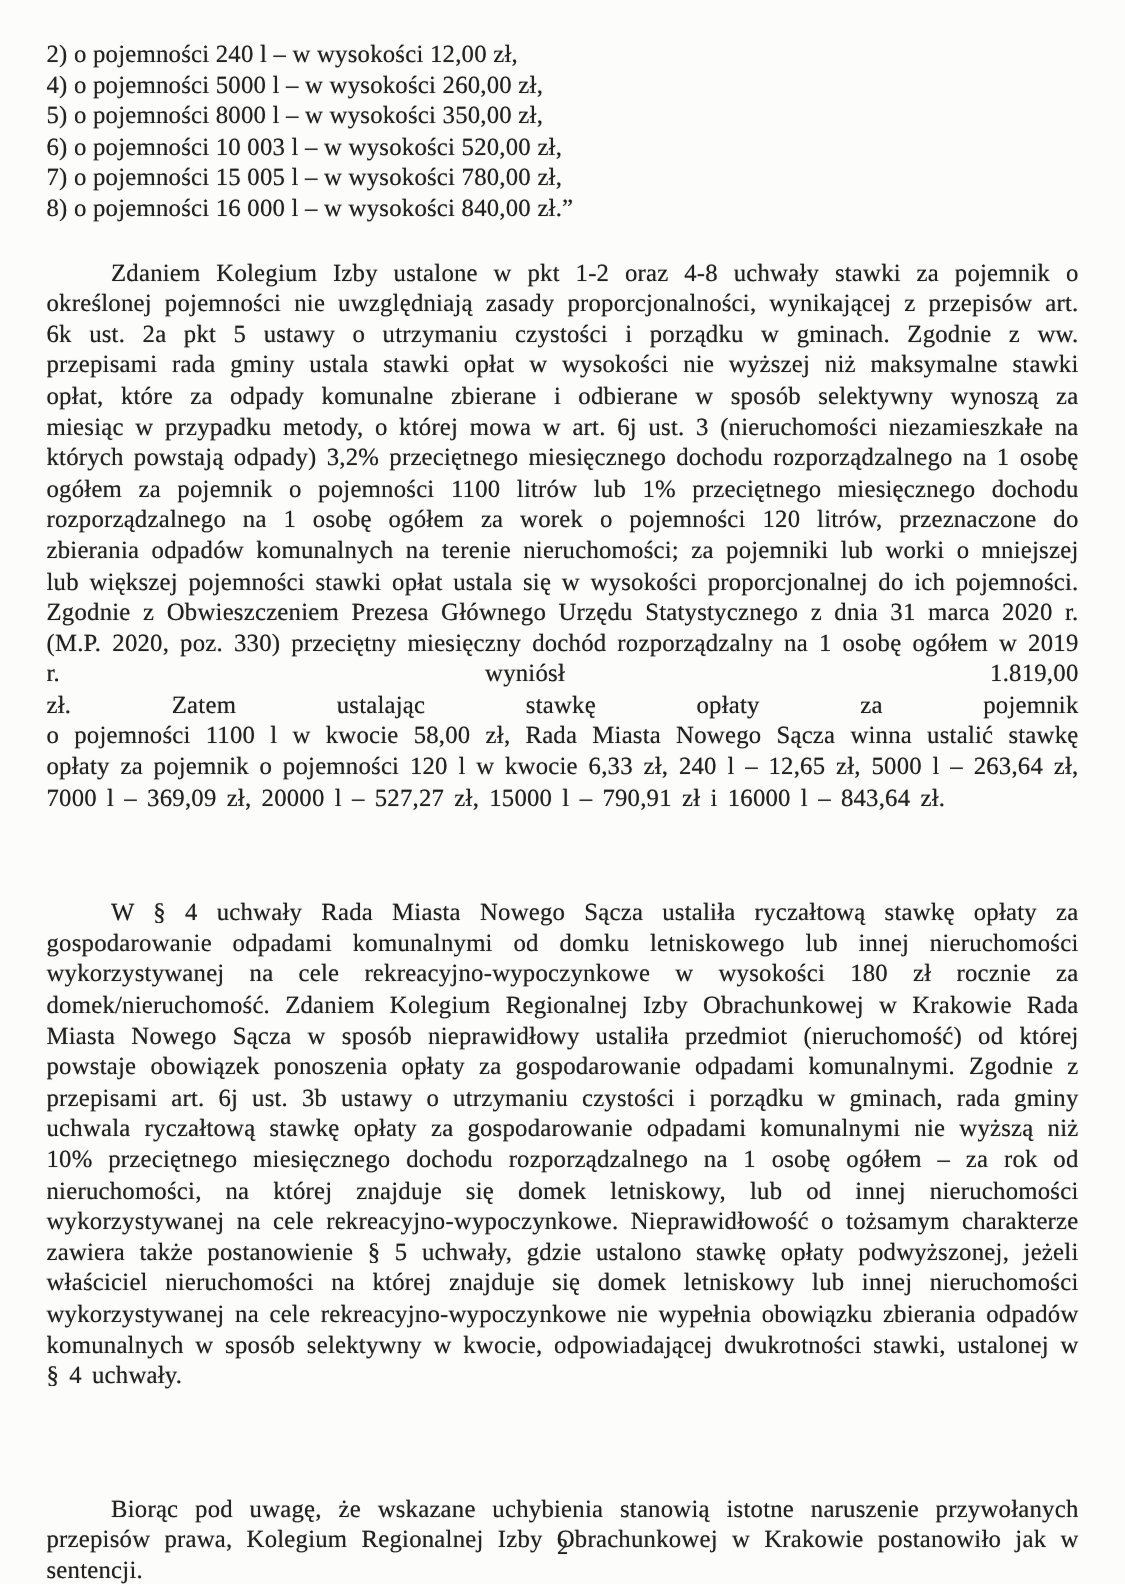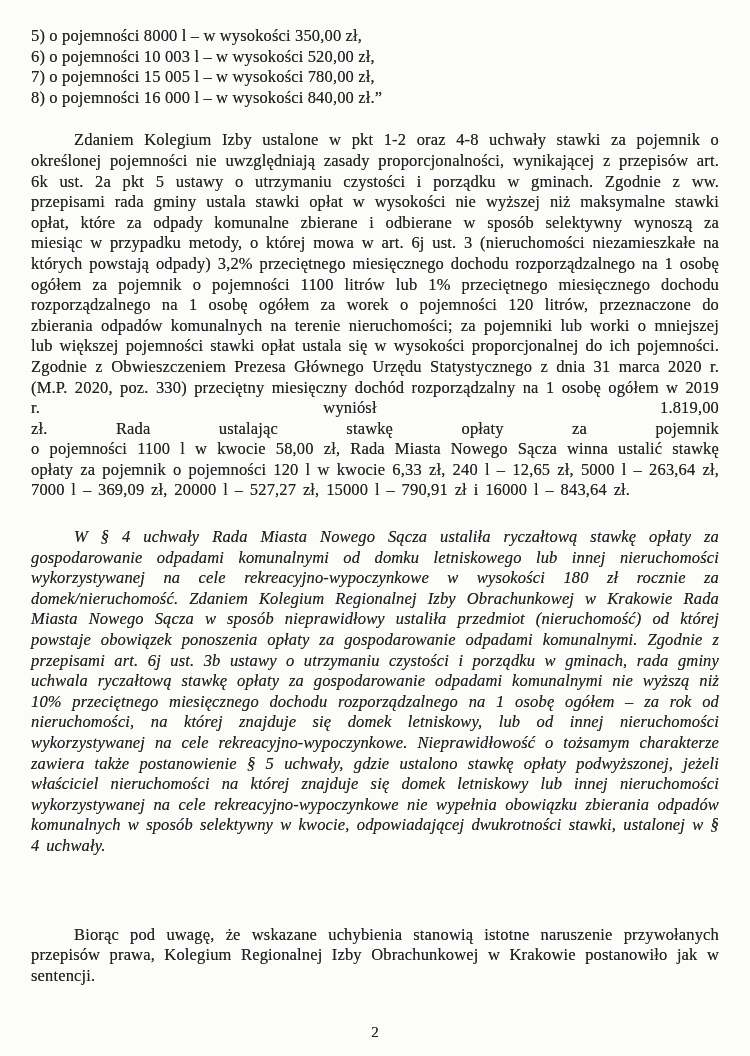--- a/index.html
+++ b/index.html
@@ -30,47 +30,49 @@
     text-align: left;
   }
   .para {
     text-align: justify;
     word-spacing: 2.5px;
   }
   .seg { text-align: justify; }
   .seg.indent { text-indent: 43px; }
   .seg.jlast { text-align-last: justify; }
   .para-1 { margin-top: 22px; }
-  .para-2 { margin-top: 26px; font-style: italic; }
+  .para-2 { margin-top: 56px; }
   .para-3 { margin-top: 68px; }
   .page-number {
     position: absolute;
     left: 0;
     right: 0;
     bottom: 13px;
     text-align: center;
     font-size: 15px;
     letter-spacing: 0;
   }
 </style>
 </head>
 <body>
 
 <div class="page">
 
   <div class="fee-list">
+    <div class="list-item">2) o pojemności 240 l – w wysokości 12,00 zł,</div>
+    <div class="list-item">4) o pojemności 5000 l – w wysokości 260,00 zł,</div>
     <div class="list-item">5) o pojemności 8000 l – w wysokości 350,00 zł,</div>
     <div class="list-item">6) o pojemności 10 003 l – w wysokości 520,00 zł,</div>
     <div class="list-item">7) o pojemności 15 005 l – w wysokości 780,00 zł,</div>
     <div class="list-item">8) o pojemności 16 000 l – w wysokości 840,00 zł.”</div>
   </div>
 
   <div class="para para-1">
     <div class="seg indent jlast">Zdaniem Kolegium Izby ustalone w pkt 1-2 oraz 4-8 uchwały stawki za pojemnik o określonej pojemności nie uwzględniają zasady proporcjonalności, wynikającej z przepisów art. 6k ust. 2a pkt 5 ustawy o utrzymaniu czystości i porządku w gminach. Zgodnie z ww. przepisami rada gminy ustala stawki opłat w wysokości nie wyższej niż maksymalne stawki opłat, które za odpady komunalne zbierane i odbierane w sposób selektywny wynoszą za miesiąc w przypadku metody, o której mowa w art. 6j ust. 3 (nieruchomości niezamieszkałe na których powstają odpady) 3,2% przeciętnego miesięcznego dochodu rozporządzalnego na 1 osobę ogółem za pojemnik o pojemności 1100 litrów lub 1% przeciętnego miesięcznego dochodu rozporządzalnego na 1 osobę ogółem za worek o pojemności 120 litrów, przeznaczone do zbierania odpadów komunalnych na terenie nieruchomości; za pojemniki lub worki o mniejszej lub większej pojemności stawki opłat ustala się w wysokości proporcjonalnej do ich pojemności. Zgodnie z Obwieszczeniem Prezesa Głównego Urzędu Statystycznego z dnia 31 marca 2020 r. (M.P. 2020, poz. 330) przeciętny miesięczny dochód rozporządzalny na 1 osobę ogółem w 2019 r. wyniósł 1.819,00</div>
-    <div class="seg jlast">zł. Rada ustalając stawkę opłaty za pojemnik</div>
+    <div class="seg jlast">zł. Zatem ustalając stawkę opłaty za pojemnik</div>
     <div class="seg">o pojemności 1100 l w kwocie 58,00 zł, Rada Miasta Nowego Sącza winna ustalić stawkę opłaty za pojemnik o pojemności 120 l w kwocie 6,33 zł, 240 l – 12,65 zł, 5000 l – 263,64 zł, 7000 l – 369,09 zł, 20000 l – 527,27 zł, 15000 l – 790,91 zł i 16000 l – 843,64 zł.</div>
   </div>
 
   <div class="para para-2">
     <div class="seg indent">W § 4 uchwały Rada Miasta Nowego Sącza ustaliła ryczałtową stawkę opłaty za gospodarowanie odpadami komunalnymi od domku letniskowego lub innej nieruchomości wykorzystywanej na cele rekreacyjno-wypoczynkowe w wysokości 180 zł rocznie za domek/nieruchomość. Zdaniem Kolegium Regionalnej Izby Obrachunkowej w Krakowie Rada Miasta Nowego Sącza w sposób nieprawidłowy ustaliła przedmiot (nieruchomość) od której powstaje obowiązek ponoszenia opłaty za gospodarowanie odpadami komunalnymi. Zgodnie z przepisami art. 6j ust. 3b ustawy o utrzymaniu czystości i porządku w gminach, rada gminy uchwala ryczałtową stawkę opłaty za gospodarowanie odpadami komunalnymi nie wyższą niż 10% przeciętnego miesięcznego dochodu rozporządzalnego na 1 osobę ogółem – za rok od nieruchomości, na której znajduje się domek letniskowy, lub od innej nieruchomości wykorzystywanej na cele rekreacyjno-wypoczynkowe. Nieprawidłowość o tożsamym charakterze zawiera także postanowienie § 5 uchwały, gdzie ustalono stawkę opłaty podwyższonej, jeżeli właściciel nieruchomości na której znajduje się domek letniskowy lub innej nieruchomości wykorzystywanej na cele rekreacyjno-wypoczynkowe nie wypełnia obowiązku zbierania odpadów komunalnych w sposób selektywny w kwocie, odpowiadającej dwukrotności stawki, ustalonej w § 4 uchwały.</div>
   </div>
 
   <div class="para para-3">
     <div class="seg indent">Biorąc pod uwagę, że wskazane uchybienia stanowią istotne naruszenie przywołanych przepisów prawa, Kolegium Regionalnej Izby Obrachunkowej w Krakowie postanowiło jak w sentencji.</div>
   </div>

